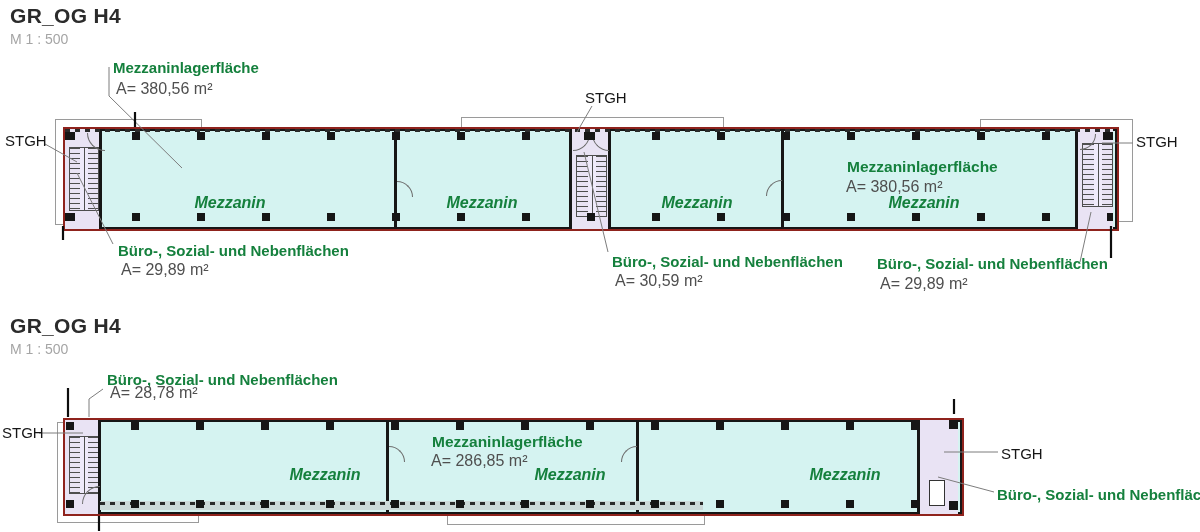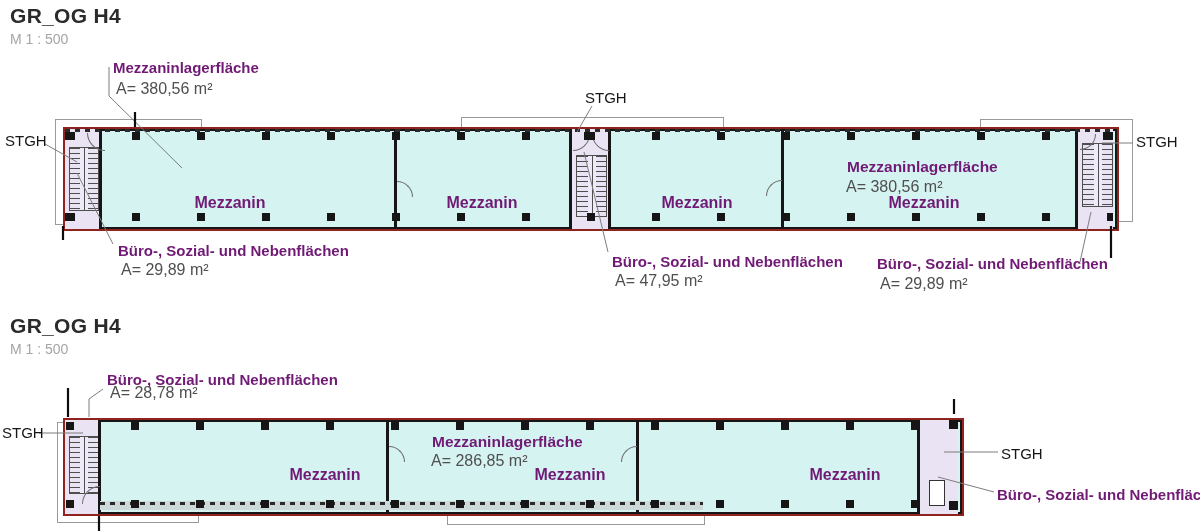--- a/index.html
+++ b/index.html
@@ -1,26 +1,26 @@
 <!DOCTYPE html>
 <html style="--room-fill: #d5f3f1; --stair-fill: #e9e3f4; --outline: #8f231d; --wall: #161616; --canopy-outline: #9a9a9a; --leader: #7d7d7d;"><head>
 <meta charset="utf-8">
 <style>
   html,body{margin:0;padding:0;background:#fff;}
   #stage{position:relative;width:1200px;height:532px;background:#fff;overflow:hidden;
          font-family:"Liberation Sans", sans-serif;}
   
-  .t{position:absolute;white-space:nowrap;color:#701a75;z-index:6;line-height:1.1;}
+  .t{position:absolute;white-space:nowrap;color:#15803d;z-index:6;line-height:1.1;}
   .title{font-size:21px;font-weight:700;color:#2b2b2b;letter-spacing:.3px;}
   .scale{font-size:14px;color:#a5a5a5;}
   .name{font-size:15px;font-weight:700;}
   .area{font-size:16px;color:#4f4f4f;}
   .room{font-size:16px;font-weight:700;}
   .stgh{font-size:15px;color:#161616;}
-  .ctr{transform:translateX(-50%);}
+  .ctr{transform:translateX(-50%);font-style:italic;}
   
   .bld{position:absolute;background:var(--room-fill);border:2px solid var(--outline);
        box-shadow:inset 0 0 0 2px var(--wall);z-index:1;}
   .lav{position:absolute;background:var(--stair-fill);top:0;bottom:0;}
   .wallv{position:absolute;width:3px;background:var(--wall);top:0;bottom:0;}
   .stairs{position:absolute;border:1px solid #4e4e4e;
     background-image:
       linear-gradient(90deg, transparent calc(50% - 4px), #efeafa calc(50% - 4px) calc(50% + 4px), transparent calc(50% + 4px)),
       repeating-linear-gradient(180deg,#4e4e4e 0 1px,transparent 1px 5px);}
   .stairs::before{content:"";position:absolute;left:50%;top:0;bottom:0;width:1px;background:#4e4e4e;}
@@ -92,21 +92,21 @@
   <div class="t room ctr" style="left:230px;top:194px;">Mezzanin</div>
   <div class="t room ctr" style="left:482px;top:194px;">Mezzanin</div>
   <div class="t room ctr" style="left:697px;top:194px;">Mezzanin</div>
   <div class="t name" style="left:847px;top:158px;font-size:15.5px;">Mezzaninlagerfläche</div>
   <div class="t area" style="left:846px;top:178px;">A= 380,56 m²</div>
   <div class="t room ctr" style="left:924px;top:194px;">Mezzanin</div>
 
   <div class="t name" style="left:118px;top:243px;">Büro-, Sozial- und Nebenflächen</div>
   <div class="t area" style="left:121px;top:261px;">A= 29,89 m²</div>
   <div class="t name" style="left:612px;top:254px;">Büro-, Sozial- und Nebenflächen</div>
-  <div class="t area" style="left:615px;top:272px;">A= 47,95 m²</div>
+  <div class="t area" style="left:615px;top:272px;">A= 30,59 m²</div>
   <div class="t name" style="left:877px;top:256px;">Büro-, Sozial- und Nebenflächen</div>
   <div class="t area" style="left:880px;top:275px;">A= 29,89 m²</div>
 
   <div class="t title" style="left:10px;top:314px;">GR_OG H4</div>
   <div class="t scale" style="left:10px;top:342px;">M 1 : 500</div>
 
   <div class="t name" style="left:107px;top:372px;">Büro-, Sozial- und Nebenflächen</div>
   <div class="t area" style="left:110px;top:384px;">A= 28,78 m²</div>
   <div class="t stgh" style="left:2px;top:425px;">STGH</div>
 

